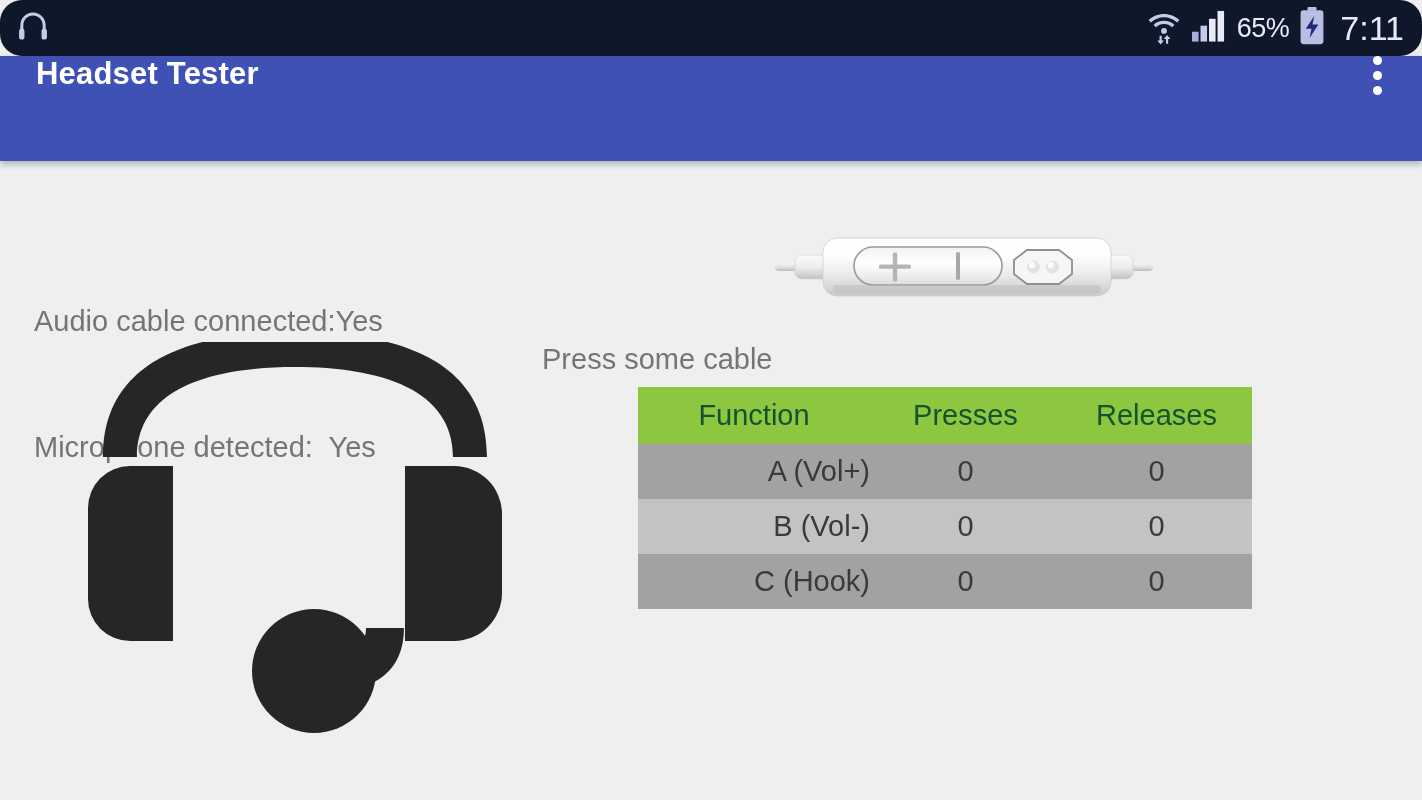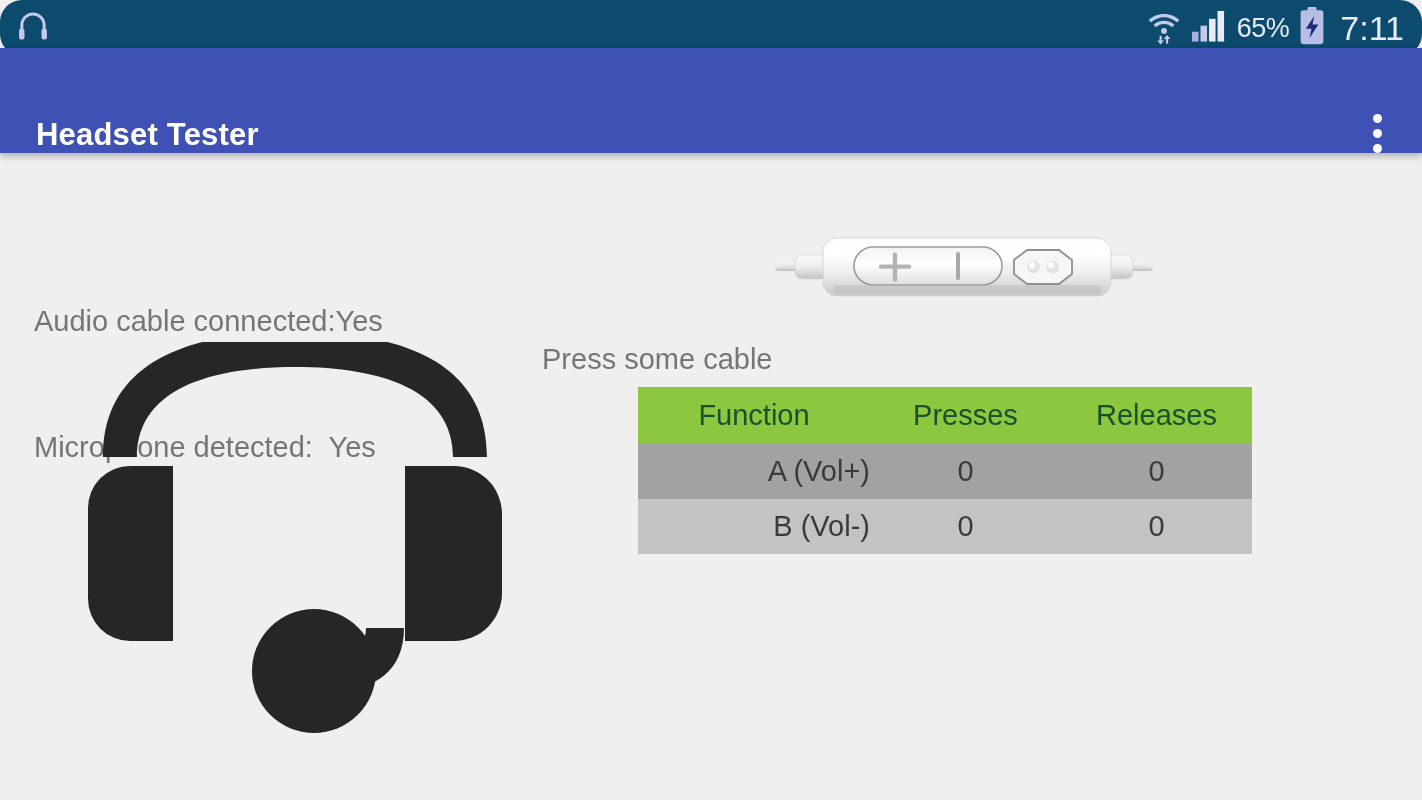--- a/index.html
+++ b/index.html
@@ -7,43 +7,43 @@
     width: 1422px; height: 800px;
     background: #eeeeee;
     font-family: "Liberation Sans", sans-serif;
     overflow: hidden;
   }
   #screen { position: relative; width: 1422px; height: 800px; background: #efefef; }
 
   
   .status-bar {
     position: absolute; left: 0; top: 0; width: 1422px; height: 56px;
-    background: #0c4a6e;
+    background: #0f172a;
     display: flex; align-items: center; border-radius: 22px;
   }
   .status-left { display: flex; align-items: center; padding-left: 14px; }
   .status-right {
     margin-left: auto; display: flex; align-items: center;
     padding-right: 18px; gap: 9px;
   }
   .sb-ico { display: block; }
   .battery-pct {
     color: #e8eaf6; font-size: 27px; letter-spacing: -0.5px;
     font-family: "Liberation Sans", sans-serif;
   }
   .clock {
     color: #e8eaf6; font-size: 34px; letter-spacing: 0px;
     margin-left: 5px;
   }
 
   
   .app-bar {
-    position: absolute; left: 0; top: 48px; width: 1422px; height: 105px;
+    position: absolute; left: 0; top: 56px; width: 1422px; height: 105px;
     background: #3f51b5;
-    display: flex; align-items: flex-end;
+    display: flex; align-items: flex-start;
     box-shadow: 0 3px 7px rgba(0,0,0,0.28);
     z-index: 5;
   }
   .app-title {
     color: #ffffff; font-size: 31px; font-weight: bold;
     padding-left: 36px; letter-spacing: 0.2px;
   }
   .overflow-menu {
     margin-left: auto; padding-right: 40px;
     display: flex; flex-direction: column; align-items: center; gap: 6px;
@@ -252,17 +252,22 @@
         <tr>
           <td class="fn">A (Vol+)</td>
           <td class="num">0</td>
           <td class="num">0</td>
         </tr>
         <tr>
           <td class="fn">B (Vol-)</td>
           <td class="num">0</td>
           <td class="num">0</td>
         </tr>
+        <tr>
+          <td class="fn">C (Hook)</td>
+          <td class="num">0</td>
+          <td class="num">0</td>
+        </tr>
       </tbody>
     </table>
 
   </div>
 </div>
 
 </body></html>

